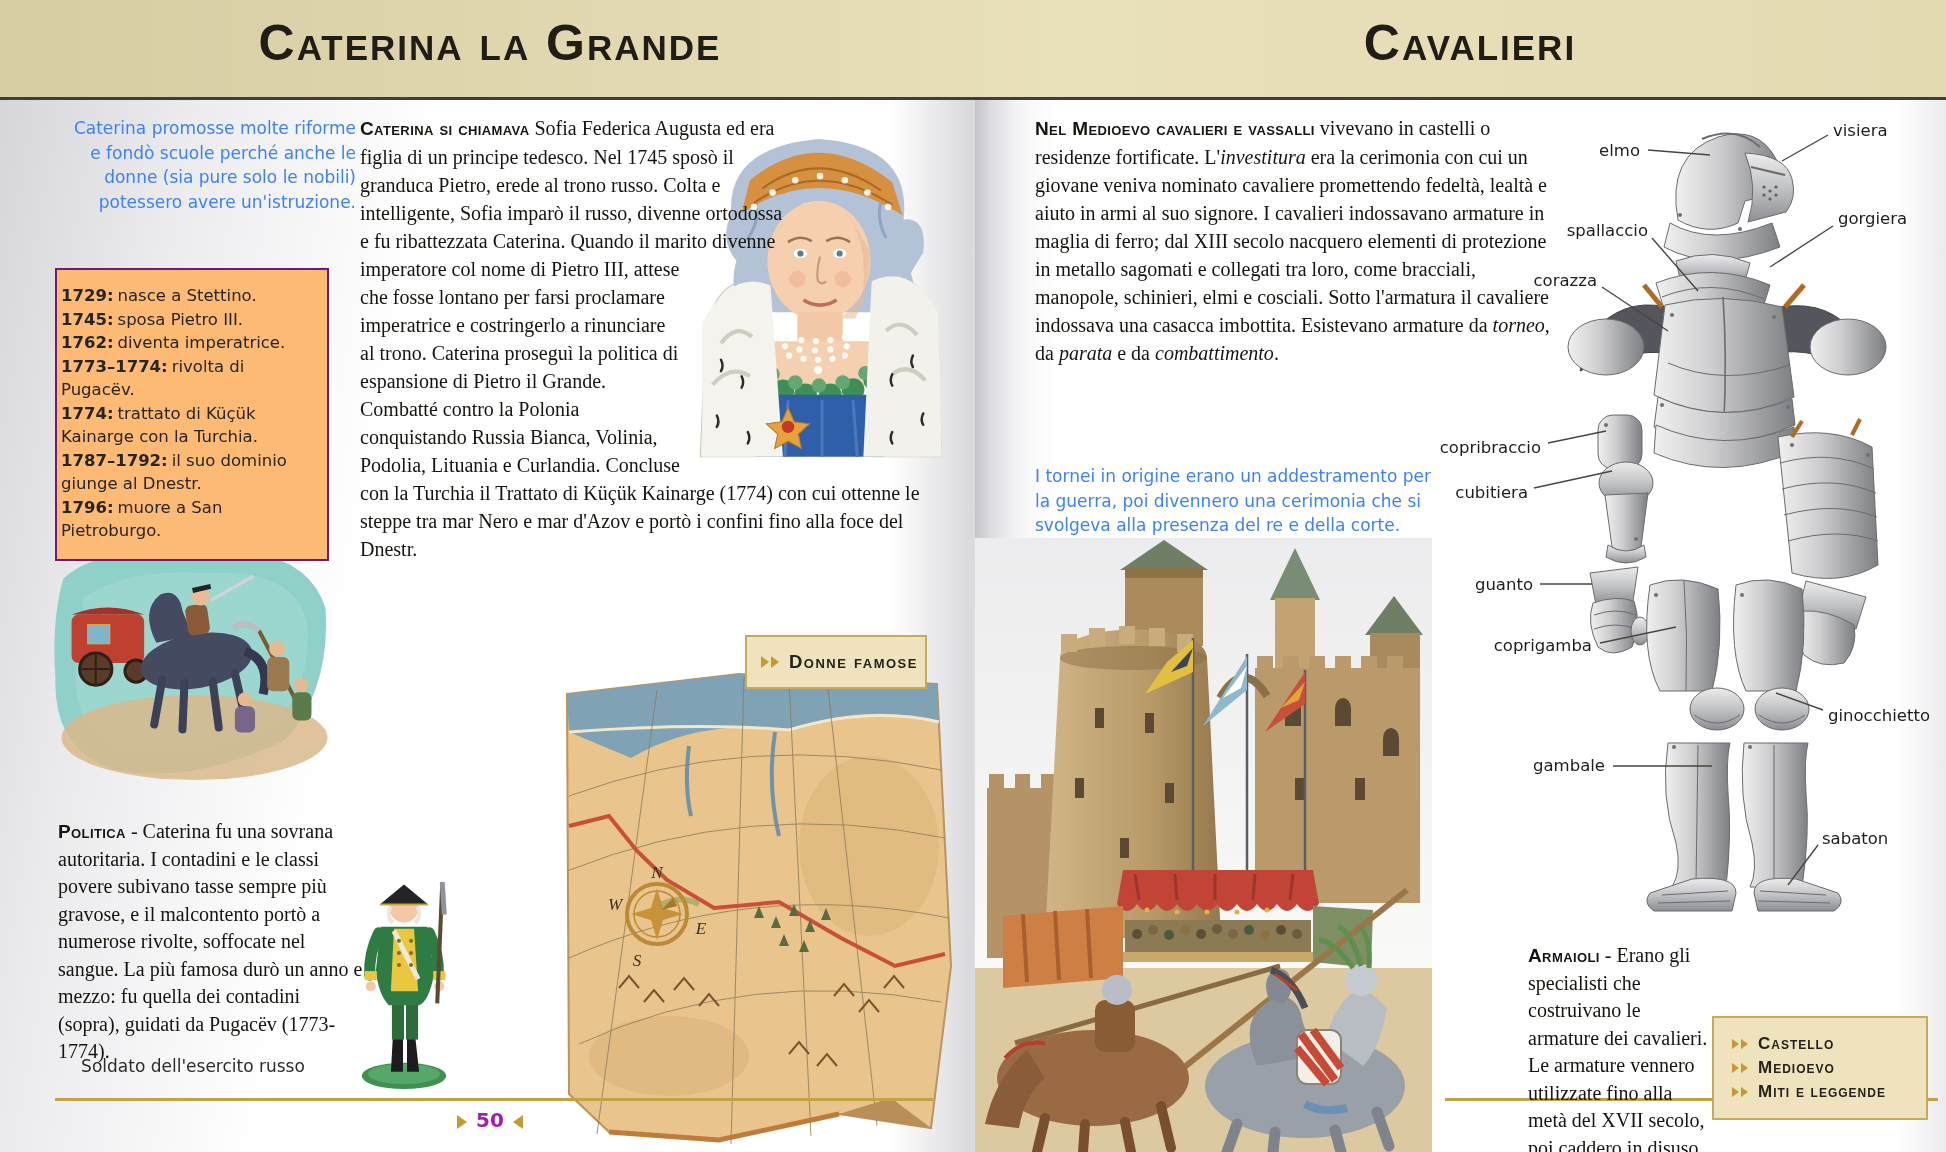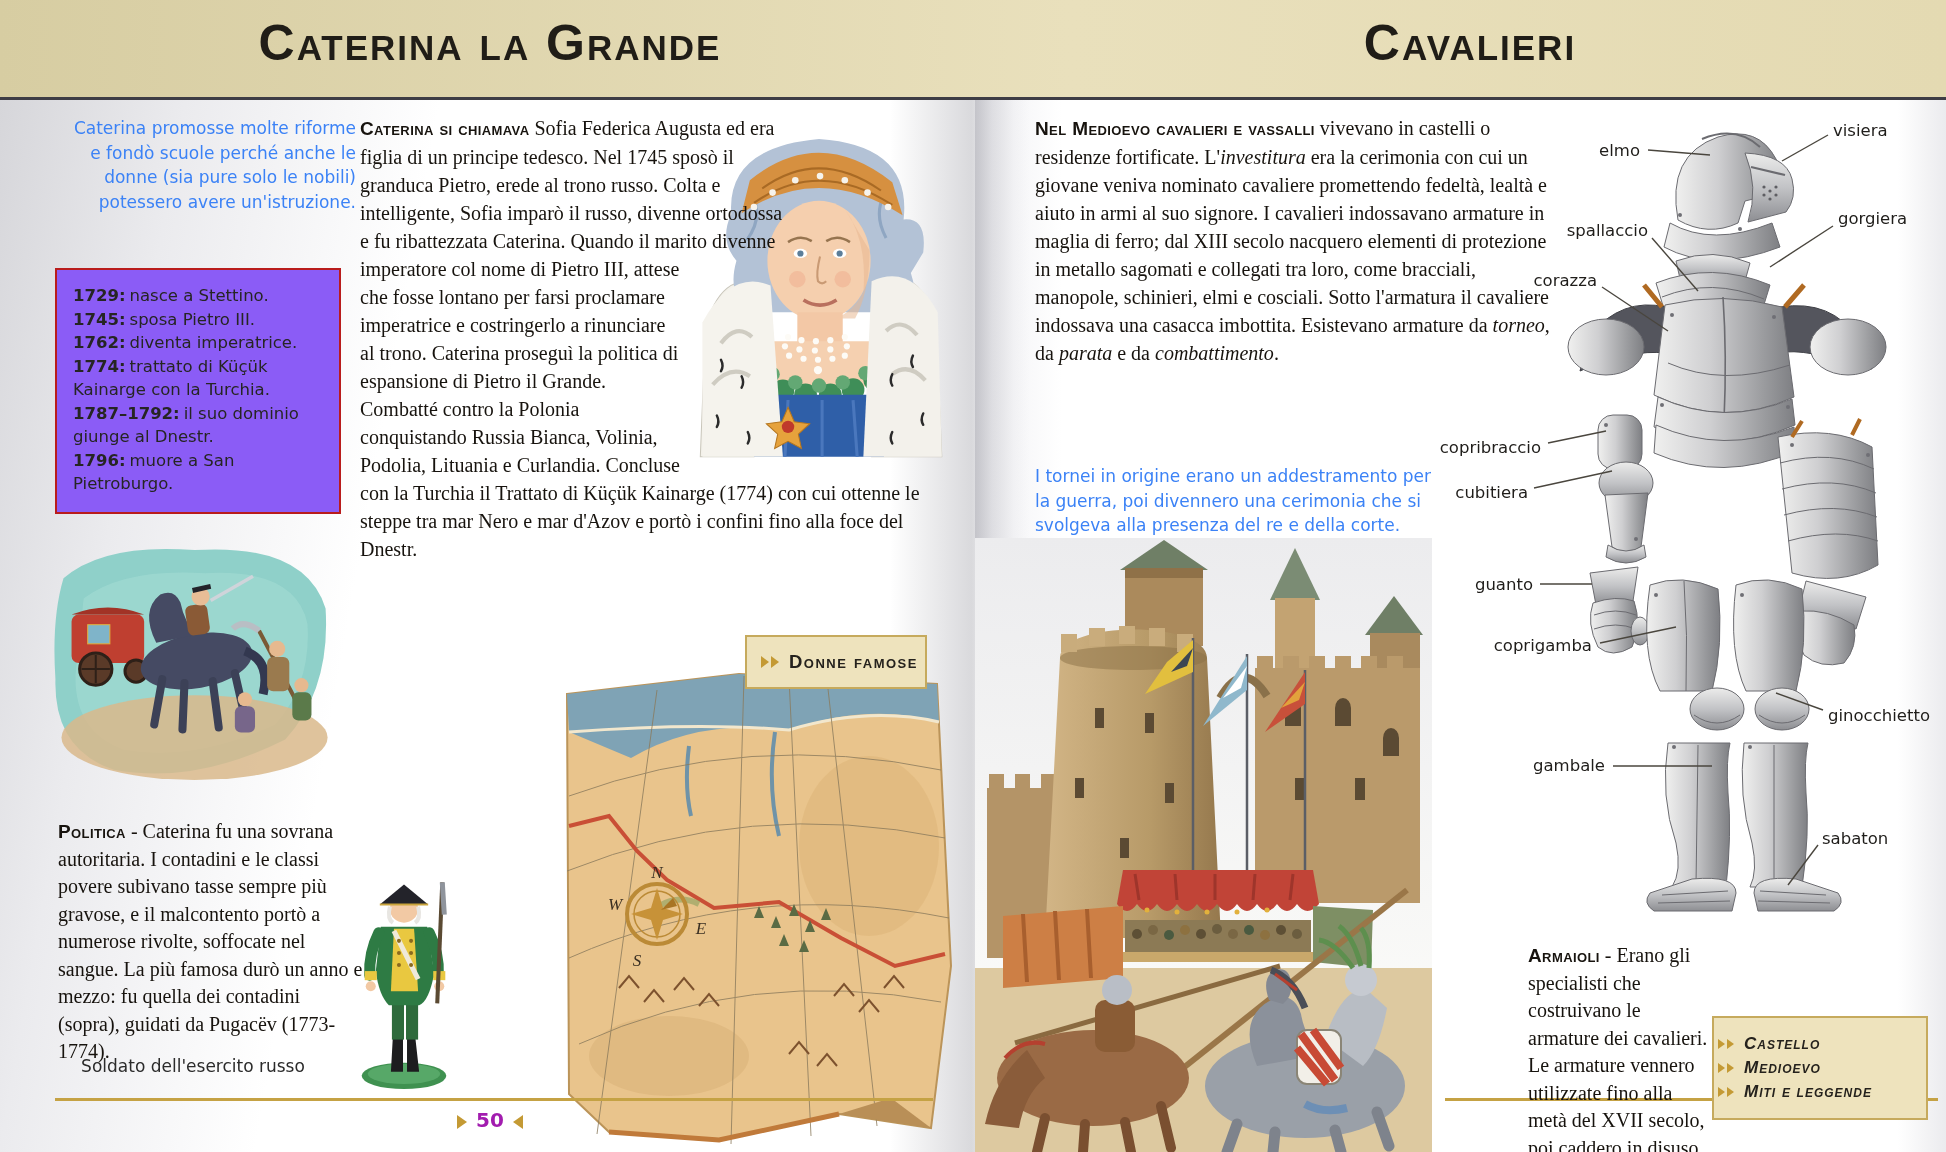--- a/index.html
+++ b/index.html
@@ -18,42 +18,42 @@
          font-variant:small-caps;font-size:50px;letter-spacing:2px;color:#201d17;text-align:center;}
   #title-left{left:90px;width:800px;}
   #title-right{left:1100px;width:740px;}
   
   .sans{font-family:"DejaVu Sans","Liberation Sans",sans-serif;}
   .abs{position:absolute;z-index:3;}
   .lead{font-family:"Liberation Sans",sans-serif;font-weight:700;font-variant:small-caps;
         font-size:19px;letter-spacing:.4px;}
   .bodytxt{font-size:20px;line-height:28px;margin:0;}
   #intro{left:60px;top:116px;width:296px;font-size:17px;line-height:24.5px;text-align:right;color:#3b82f6;}
-  #timeline{left:55px;top:268px;width:250px;background:#8b5cf6;border:2px solid #b91c1c;
-            padding:14px 16px 16px 16px;font-size:16.5px;line-height:23.5px;color:#262523;}
+  #timeline{left:55px;top:268px;width:250px;background:#fdba74;border:2px solid #701a75;
+            padding:14px 16px 16px 4px;font-size:16.5px;line-height:23.5px;color:#262523;}
   #timeline b{font-weight:700;margin-right:4px;}
   #main-left{left:360px;top:114px;width:588px;}
   .portrait-float{float:right;width:258px;height:345px;margin:0 0 4px 10px;
                   shape-outside:polygon(42% 0%,100% 0%,100% 100%,0% 100%,0% 46%,42% 40%);}
   #map-caption{left:428px;top:676px;width:152px;font-size:17px;line-height:24.5px;text-align:right;color:#2b2b2b;}
   #politica{left:58px;top:798px;width:308px;font-size:20px;line-height:27.5px;}
   #soldier-caption{left:58px;top:1056px;width:270px;font-size:17px;text-align:center;color:#2b2b2b;}
   #main-right{left:1035px;top:114px;width:517px;}
   #tournament-note{left:1035px;top:464px;width:398px;font-size:17px;line-height:24.5px;color:#3b82f6;}
   #armaioli{left:1528px;top:922px;width:412px;font-size:20px;line-height:27.5px;z-index:4;}
   
   .linkbox{background:#eee3bd;border:2px solid #c6aa5d;z-index:4;}
   #donne-box{position:absolute;left:745px;top:599px;width:182px;height:54px;display:flex;
              align-items:center;padding:0 0 0 14px;box-sizing:border-box;cursor:pointer;margin-top:36px;}
   .linklabel{font-family:"Liberation Sans",sans-serif;font-weight:700;font-variant:small-caps;
              font-size:18.5px;letter-spacing:1.5px;color:#25221d;}
   .chev{display:inline-flex;margin-right:8px;}
   .chev i{display:block;width:0;height:0;border-left:8px solid #c49a34;border-top:6px solid transparent;
           border-bottom:6px solid transparent;margin-right:2px;}
-  #links-box{position:absolute;left:1712px;top:1016px;width:216px;padding:12px 10px 12px 4px;box-sizing:border-box;font-style:italic;}
+  #links-box{position:absolute;left:1712px;top:1016px;width:216px;padding:12px 10px 12px 18px;box-sizing:border-box;}
   .linkrow{display:flex;align-items:center;margin:4px 0;cursor:pointer;}
   .linkrow .linklabel{font-size:17px;letter-spacing:1px;}
   .linkrow .chev i{border-left-width:7px;border-top-width:5px;border-bottom-width:5px;}
   .spacer-links{float:right;width:218px;height:96px;margin:88px 0 0 8px;}
   
   .gold-rule{position:absolute;height:3px;background:#c5a244;z-index:2;}
   #rule-left{left:55px;top:1098px;width:878px;}
   #rule-right{left:1445px;top:1098px;width:493px;}
   #pagenum{left:380px;top:1108px;width:220px;text-align:center;font-family:"DejaVu Sans",sans-serif;
            font-weight:700;font-size:20px;color:#a21caf;z-index:3;}
@@ -79,20 +79,21 @@
     <h1 id="title-left" class="title">Caterina la Grande</h1>
     <h1 id="title-right" class="title">Cavalieri</h1>
   </div>
 
   <div id="intro" class="abs sans">Caterina promosse molte riforme e fondò scuole perché anche le donne (sia pure solo le nobili) potessero avere un'istruzione.</div>
 
   <div id="timeline" class="abs sans">
     <div><b>1729:</b><span>nasce a Stettino.</span></div>
     <div><b>1745:</b><span>sposa Pietro III.</span></div>
     <div><b>1762:</b><span>diventa imperatrice.</span></div>
+    <div><b>1773–1774:</b><span>rivolta di Pugacëv.</span></div>
     <div><b>1774:</b><span>trattato di Küçük Kainarge con la Turchia.</span></div>
     <div><b>1787–1792:</b><span>il suo dominio giunge al Dnestr.</span></div>
     <div><b>1796:</b><span>muore a San Pietroburgo.</span></div>
   </div>
 
   <p id="main-left" class="abs bodytxt">
     <span class="portrait-float">
       <svg width="258" height="345" viewBox="0 0 250 330">
         <path d="M15,205 Q30,150 68,162 L62,330 L10,330 Z" fill="#f3f1ea" stroke="#c9c6bb"></path>
         <path d="M238,195 Q220,145 182,158 L176,330 L244,330 Z" fill="#f1efe8" stroke="#c9c6bb"></path>

